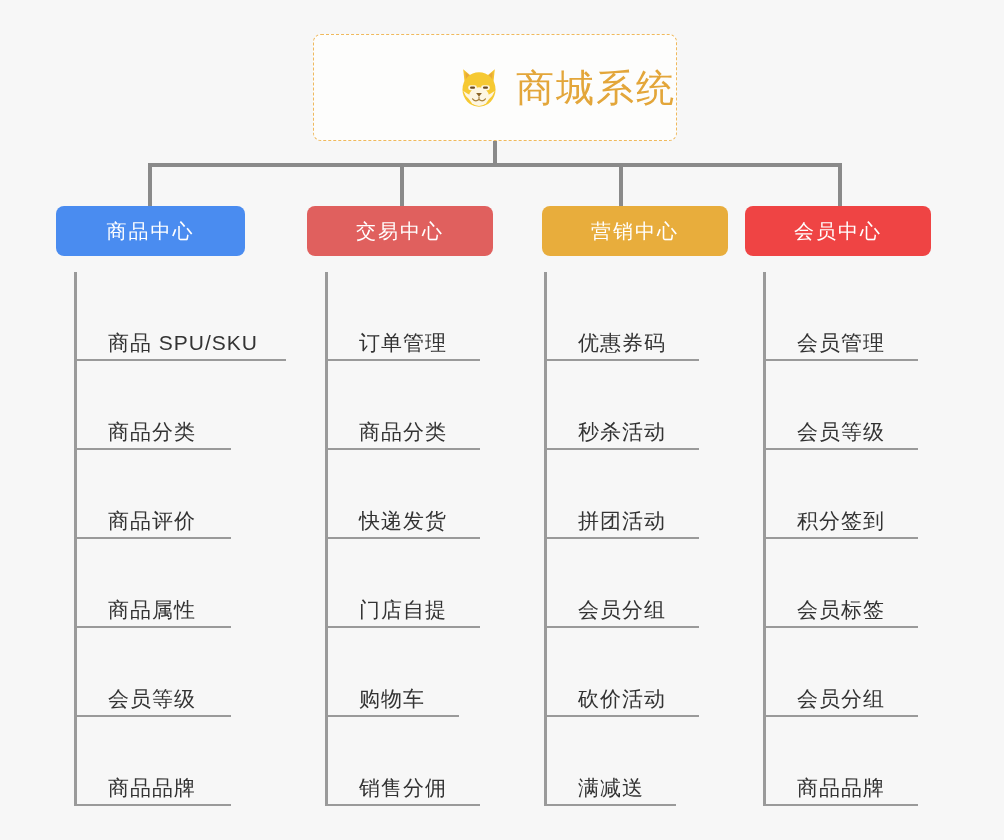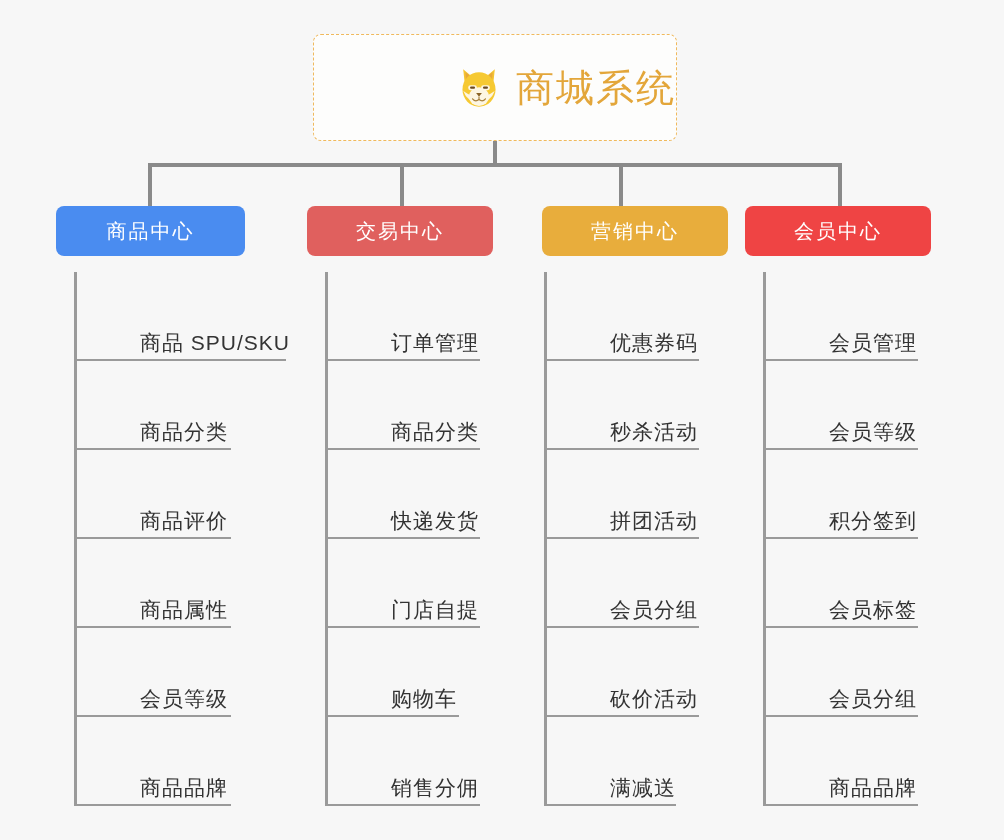--- a/index.html
+++ b/index.html
@@ -54,21 +54,20 @@
   .leaf-stem{
     position:absolute;left:0;top:0;width:3px;height:100%;
     background:#9a9a9a;
   }
   .leaf-text{
     position:absolute;left:0;bottom:7px;
     padding-left:34px;
     font-size:21px;color:#333333;
     white-space:nowrap;letter-spacing:1px;
     line-height:1.1;
-    margin-left:32px;
   }
   .leaf-underline{
     position:absolute;left:0;bottom:0;height:2px;
     background:#9a9a9a;
   }
 </style>
 </head>
 <body>
 
 <div id="canvas">

